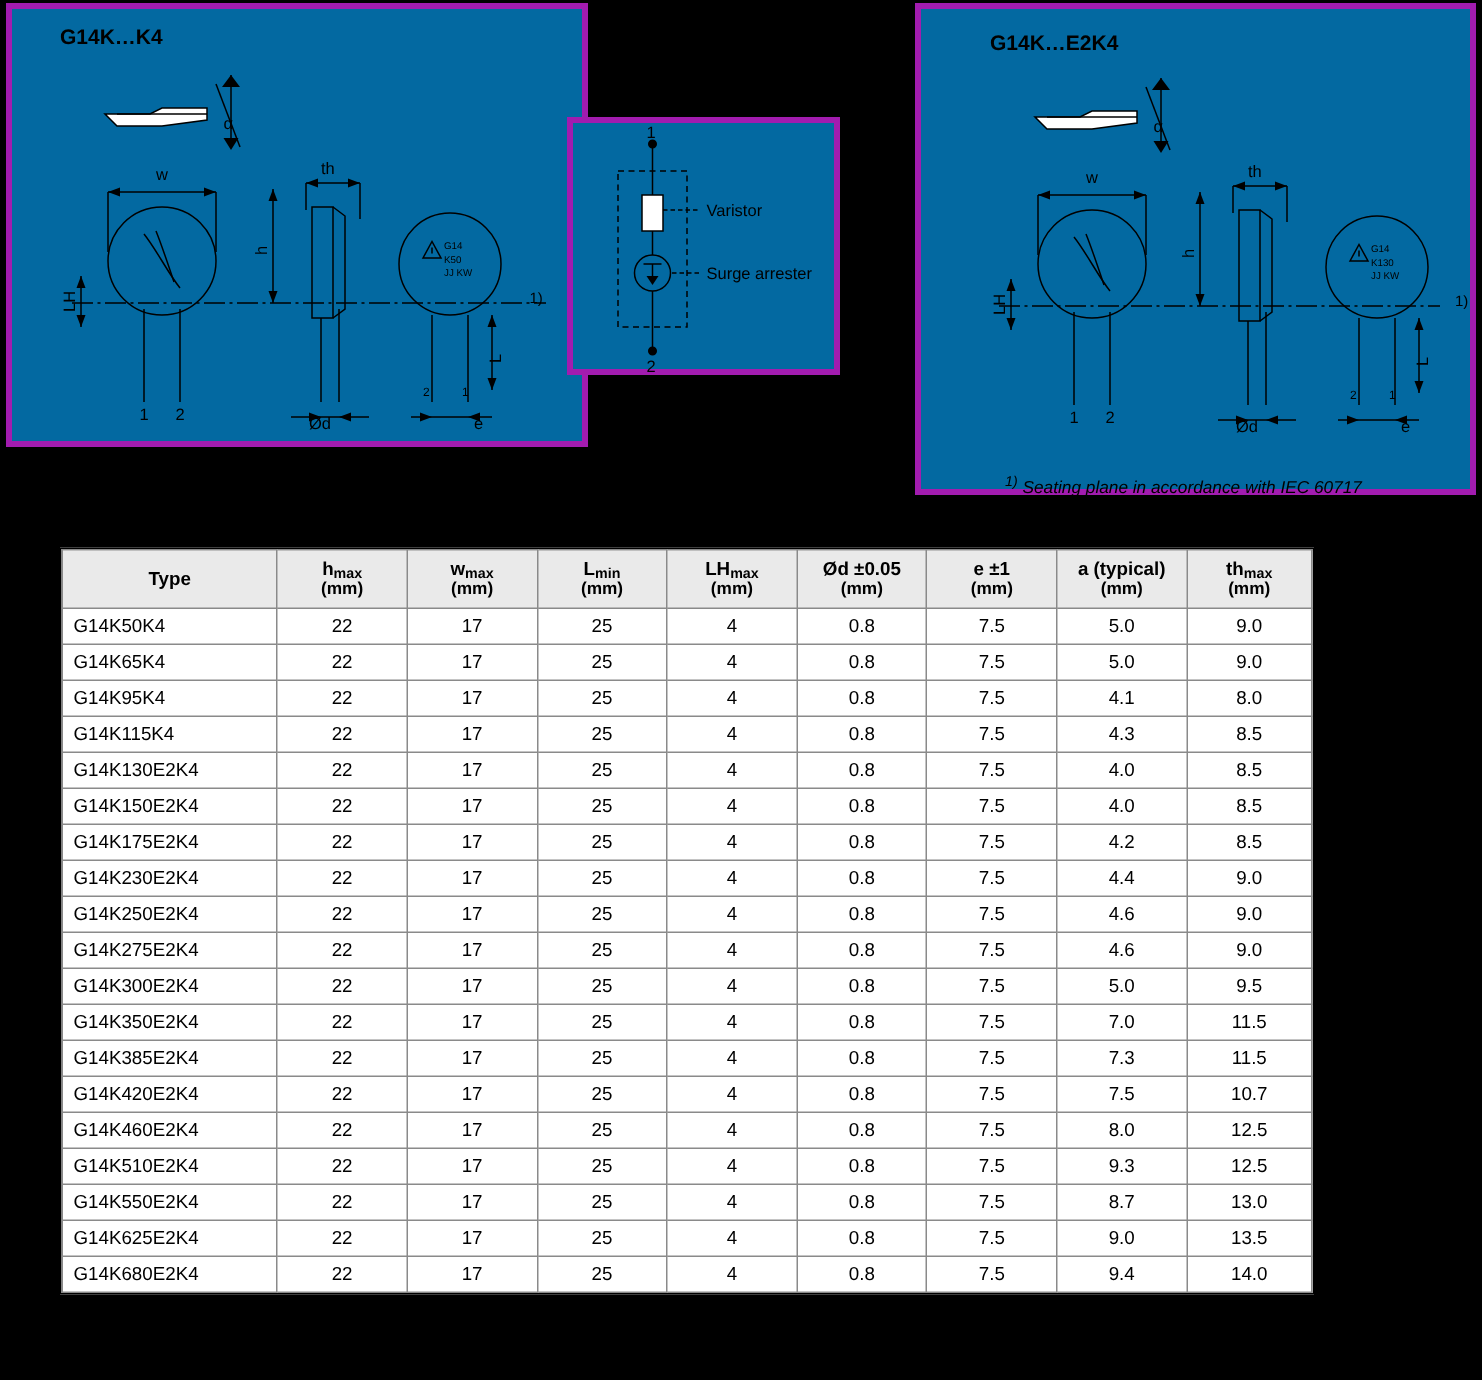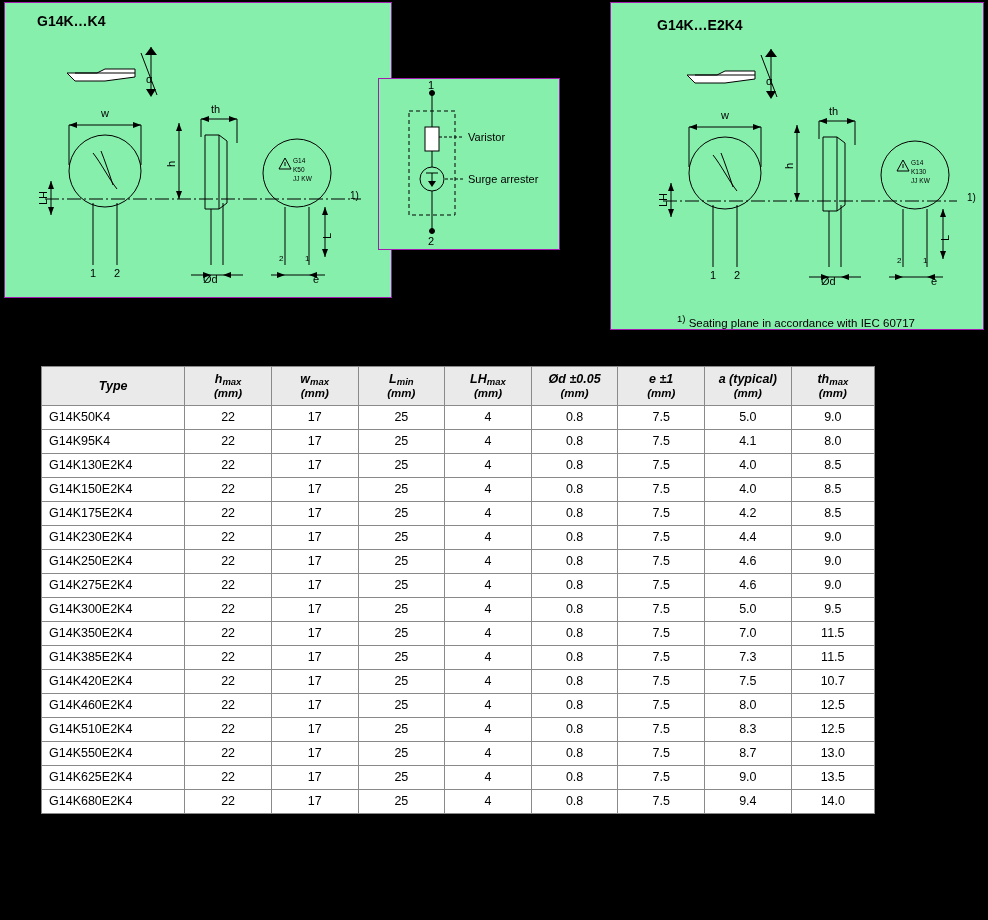--- a/index.html
+++ b/index.html
@@ -11,22 +11,22 @@
     width: 988px;
     height: 920px;
     position: relative;
     font-family: "Liberation Sans", sans-serif;
     overflow: hidden;
   }
 
   
   .panel {
     position: absolute;
-    background: #86efac;
-    border: 1px solid #a21caf;
+    background: #0369a1;
+    border: 4px solid #a21caf;
     box-sizing: border-box;
   }
   #panel-left {
     left: 4px;
     top: 2px;
     width: 388px;
     height: 296px;
   }
   #panel-mid {
     left: 378px;
@@ -84,21 +84,20 @@
     line-height: 23px;
     background: #ffffff;
   }
   table.spec thead th {
     background: #eaeaea;
     font-weight: bold;
     height: 34px;
     line-height: 1.15;
     padding: 2px 0;
     font-size: 12.5px;
-    font-style: italic;
   }
   table.spec thead th .unit {
     display: block;
     font-weight: bold;
     font-size: 11.5px;
   }
   table.spec thead th .sub {
     font-size: 9.5px;
     vertical-align: baseline;
     position: relative;
@@ -306,21 +305,21 @@
       <text x="123" y="276">2</text>
       <text x="286" y="260" font-size="8">2</text>
       <text x="312" y="260" font-size="8">1</text>
       <text x="356" y="198" font-size="10">1)</text>
       <text x="300" y="162" font-size="6.5">G14</text>
       <text x="300" y="171" font-size="6.5">K130</text>
       <text x="300" y="180" font-size="6.5">JJ KW</text>
     </g>
   </svg>
 
-  <div class="footnote" style="left:66px; top:310px;">
+  <div class="footnote" style="left:56px; top:310px;font-style:italic;">
     <span style="font-size:9.5px; vertical-align:super;">1)</span>
     <span>Seating plane in accordance with IEC 60717</span>
   </div>
 </div>
 
 <div id="spec-table-wrap">
   <table class="spec">
     <colgroup>
       <col class="c-type">
         <col class="c-num">
@@ -377,31 +376,53 @@
           <td>22</td>
           <td>17</td>
           <td>25</td>
           <td>4</td>
           <td>0.8</td>
           <td>7.5</td>
           <td>5.0</td>
           <td>9.0</td>
         </tr>
         <tr>
+          <td class="type-cell">G14K65K4</td>
+          <td>22</td>
+          <td>17</td>
+          <td>25</td>
+          <td>4</td>
+          <td>0.8</td>
+          <td>7.5</td>
+          <td>5.0</td>
+          <td>9.0</td>
+        </tr>
+        <tr>
           <td class="type-cell">G14K95K4</td>
           <td>22</td>
           <td>17</td>
           <td>25</td>
           <td>4</td>
           <td>0.8</td>
           <td>7.5</td>
           <td>4.1</td>
           <td>8.0</td>
         </tr>
         <tr>
+          <td class="type-cell">G14K115K4</td>
+          <td>22</td>
+          <td>17</td>
+          <td>25</td>
+          <td>4</td>
+          <td>0.8</td>
+          <td>7.5</td>
+          <td>4.3</td>
+          <td>8.5</td>
+        </tr>
+        <tr>
           <td class="type-cell">G14K130E2K4</td>
           <td>22</td>
           <td>17</td>
           <td>25</td>
           <td>4</td>
           <td>0.8</td>
           <td>7.5</td>
           <td>4.0</td>
           <td>8.5</td>
         </tr>
@@ -516,21 +537,21 @@
           <td>12.5</td>
         </tr>
         <tr>
           <td class="type-cell">G14K510E2K4</td>
           <td>22</td>
           <td>17</td>
           <td>25</td>
           <td>4</td>
           <td>0.8</td>
           <td>7.5</td>
-          <td>8.3</td>
+          <td>9.3</td>
           <td>12.5</td>
         </tr>
         <tr>
           <td class="type-cell">G14K550E2K4</td>
           <td>22</td>
           <td>17</td>
           <td>25</td>
           <td>4</td>
           <td>0.8</td>
           <td>7.5</td>

